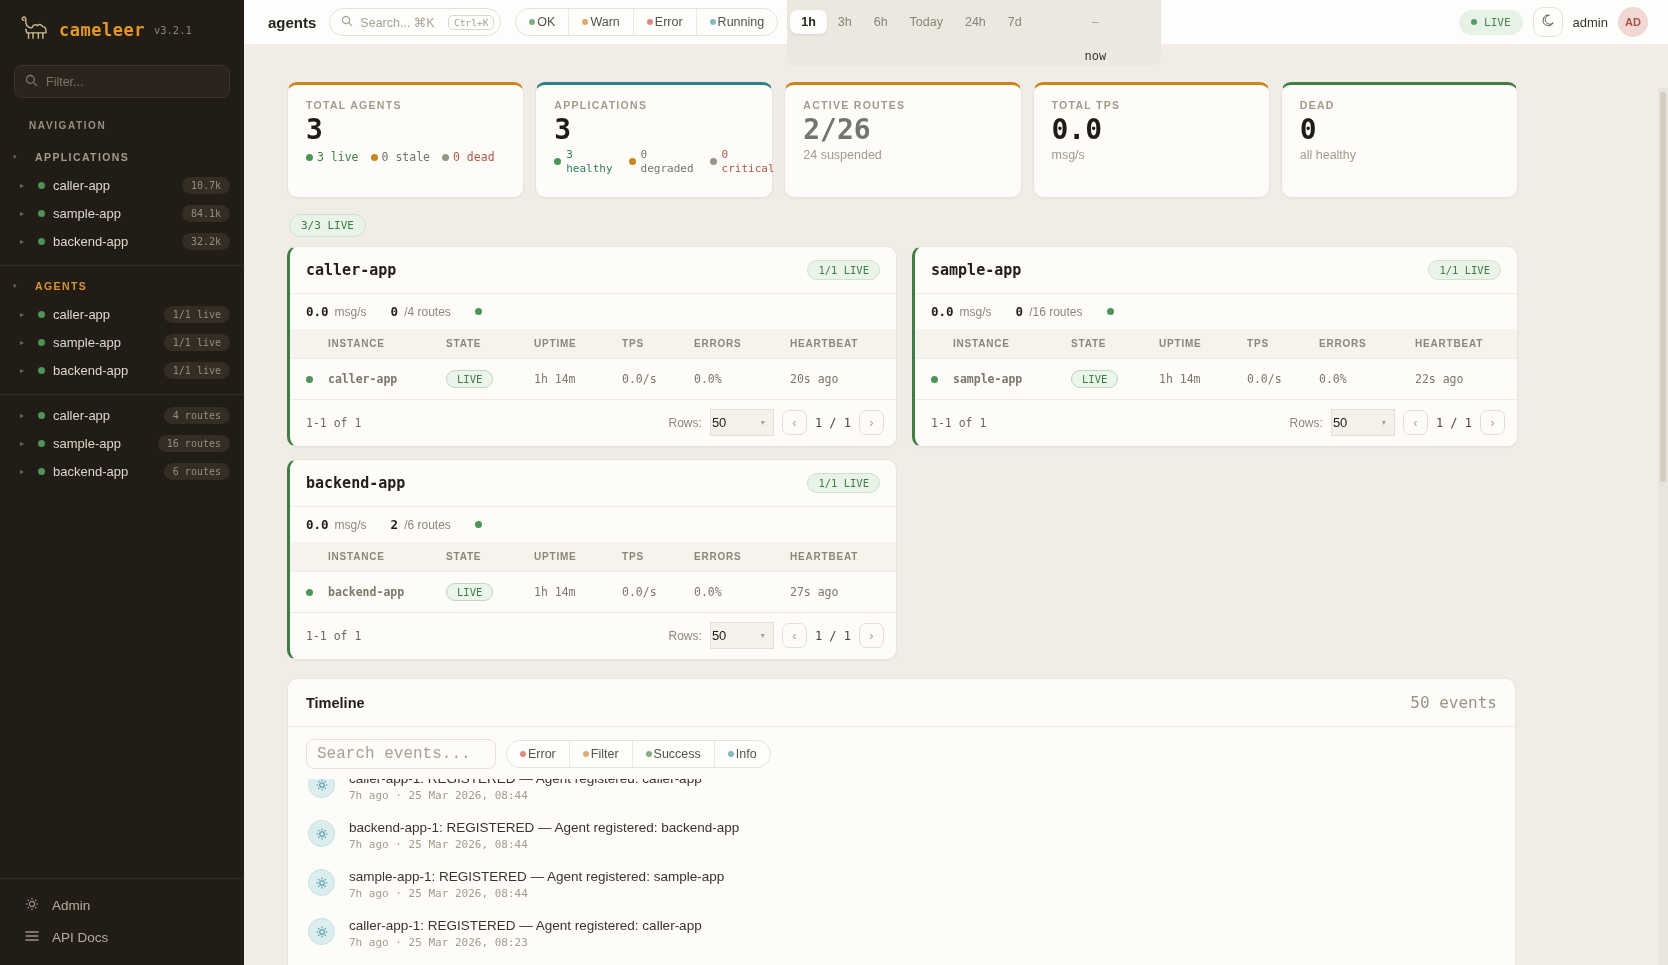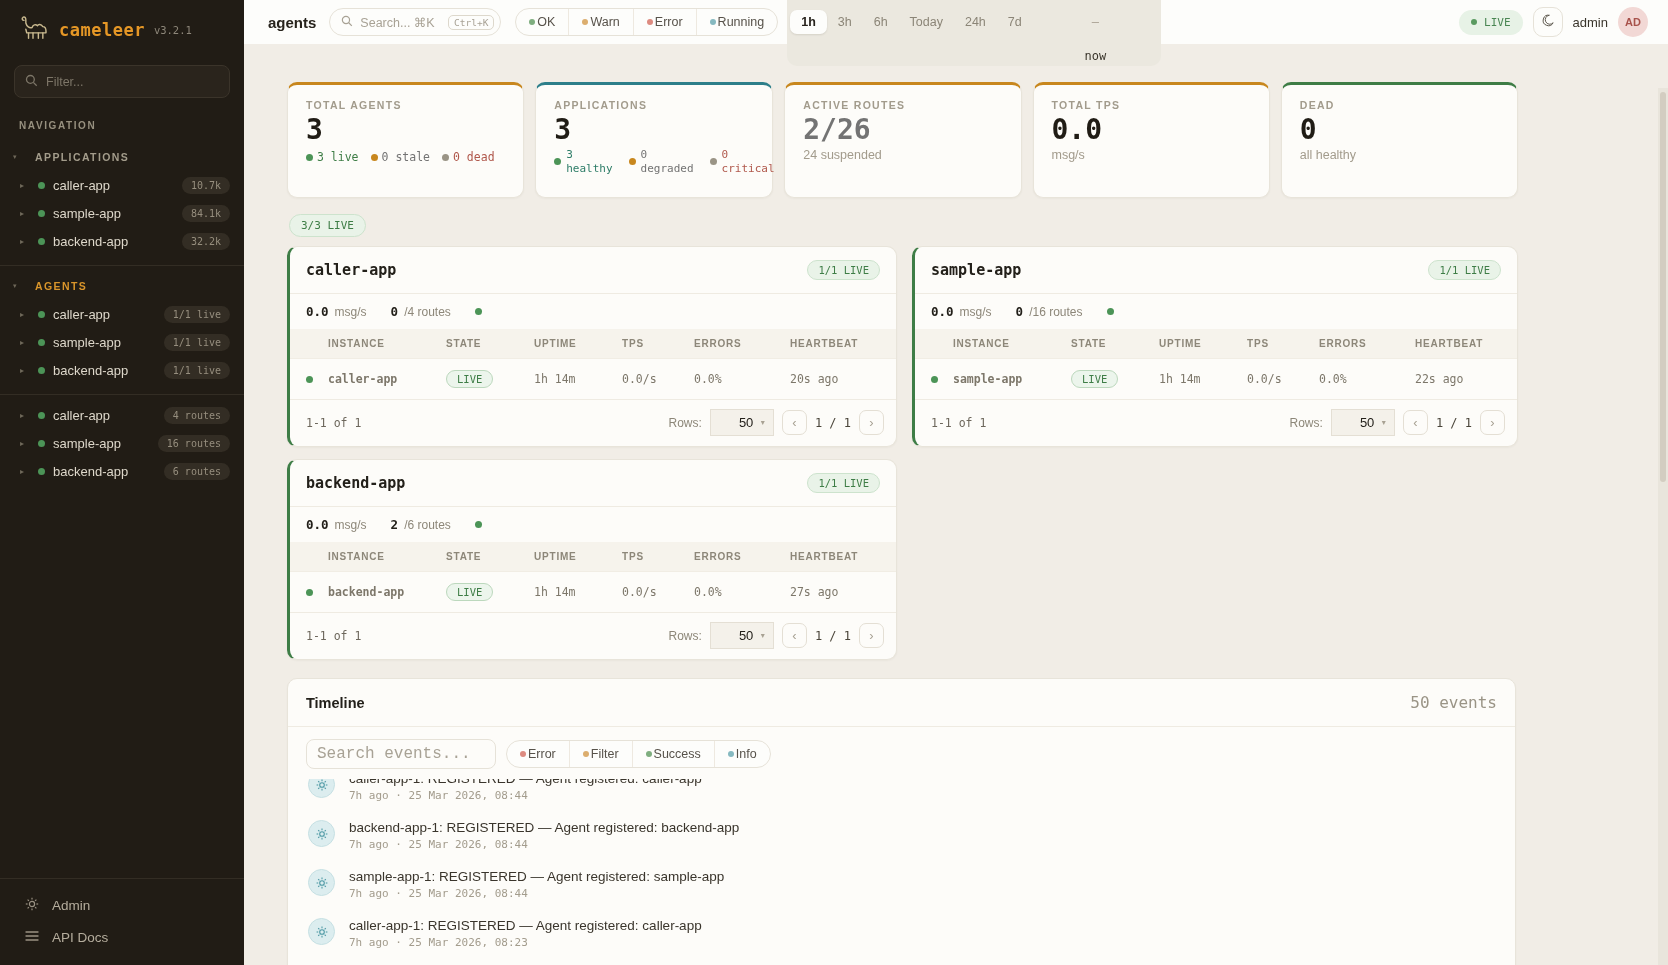--- a/index.html
+++ b/index.html
@@ -8,21 +8,21 @@
   .app { display:flex; width:1668px; height:965px; }
 
   
   .sidebar { width:244px; flex:0 0 244px; background:#211c15; color:#cfc9bc; display:flex; flex-direction:column; }
   .logo-row { display:flex; align-items:center; gap:9px; padding:14px 16px 10px 16px; }
   .brand { font-family:"DejaVu Sans Mono", monospace; font-weight:bold; font-size:17px; color:#e59726; letter-spacing:.5px; }
   .version { font-family:"DejaVu Sans Mono", monospace; font-size:10.5px; color:#8d8679; }
   .filter-box { margin:10px 14px 6px 14px; height:33px; background:#2a241c; border:1px solid #3b342a; border-radius:8px; display:flex; align-items:center; gap:8px; padding:0 10px; }
   .filter-box input { background:transparent; border:none; outline:none; color:#cfc9bc; font-size:12.5px; width:100%; }
   .filter-box input::placeholder { color:#7d7668; }
-  .nav-label { padding:16px 16px 6px 19px; font-size:10px; font-weight:bold; letter-spacing:1.6px; color:#97907f; }
+  .nav-label { padding:16px 16px 6px 29px; font-size:10px; font-weight:bold; letter-spacing:1.6px; color:#97907f; }
   .side-section { padding:6px 0 10px 0; }
   .side-section + .side-section { border-top:1px solid #332d24; }
   .sec-head { display:flex; align-items:center; padding:8px 16px 8px 13px; gap:0; }
   .sec-caret { font-size:7px; color:#6f6859; width:22px; }
   .sec-label { font-size:10.5px; font-weight:bold; letter-spacing:1.4px; color:#a39c8b; }
   .sec-label.active { color:#d9952b; }
   .side-item { display:flex; align-items:center; height:28px; padding-left:20px; padding-right:14px; gap:8px; cursor:pointer; }
   .item-caret { font-size:8px; color:#6f6859; width:10px; }
   .dot { width:7px; height:7px; border-radius:50%; display:inline-block; flex:0 0 auto; }
   .dot-green { background:#4c9457; }
@@ -91,21 +91,21 @@
   .col-state { width:88px; }
   .col-up { width:88px; }
   .col-tps { width:72px; }
   .col-err { width:96px; }
   .inst-name { font-weight:bold; color:#23201a; font-size:12.5px; }
   .state-pill { display:inline-block; background:#ecf5ec; border:1px solid #bcd8bd; color:#3e7d46; font-size:10.5px; padding:2px 10px; border-radius:999px; }
   .ac-foot { display:flex; align-items:center; padding:9px 12px 10px 16px; border-top:1px solid #efebe2; }
   .range-txt { font-family:"DejaVu Sans Mono", monospace; font-size:11.5px; color:#6d675c; }
   .foot-right { margin-left:auto; display:flex; align-items:center; gap:8px; }
   .rows-label { font-size:12px; color:#8d8779; }
-  .rows-select { width:64px; height:27px; background:#f4f1ea; border:1px solid #e4dfd4; border-radius:0; display:flex; align-items:center; padding:0 8px 0 28px; cursor:pointer; }
+  .rows-select { width:64px; height:27px; background:#f4f1ea; border:1px solid #e4dfd4; border-radius:0; display:flex; align-items:center; padding:0 8px 0 1px; cursor:pointer; }
   .rows-select .val { font-size:13px; color:#23201a; }
   .rows-select .caret { margin-left:auto; font-size:8px; color:#a8a193; }
   .pg-btn { width:25px; height:25px; border:1px solid #e4dfd4; border-radius:7px; background:#fdfcf9; color:#a8a193; font-size:13px; display:flex; align-items:center; justify-content:center; cursor:pointer; }
   .pg-num { font-family:"DejaVu Sans Mono", monospace; font-size:12px; color:#4a453a; }
 
   
   .timeline-card { margin-top:18px; width:1229px; height:360px; background:#fdfcf9; border:1px solid #e8e4da; border-radius:10px; overflow:hidden; box-shadow:0 1px 2px rgba(60,50,30,.04); }
   .tl-head { display:flex; align-items:center; padding:14px 18px; border-bottom:1px solid #efebe2; }
   .tl-title { font-size:14.5px; font-weight:bold; color:#23201a; }
   .tl-count { margin-left:auto; font-family:"DejaVu Sans Mono", monospace; font-size:16px; color:#9a9486; }

